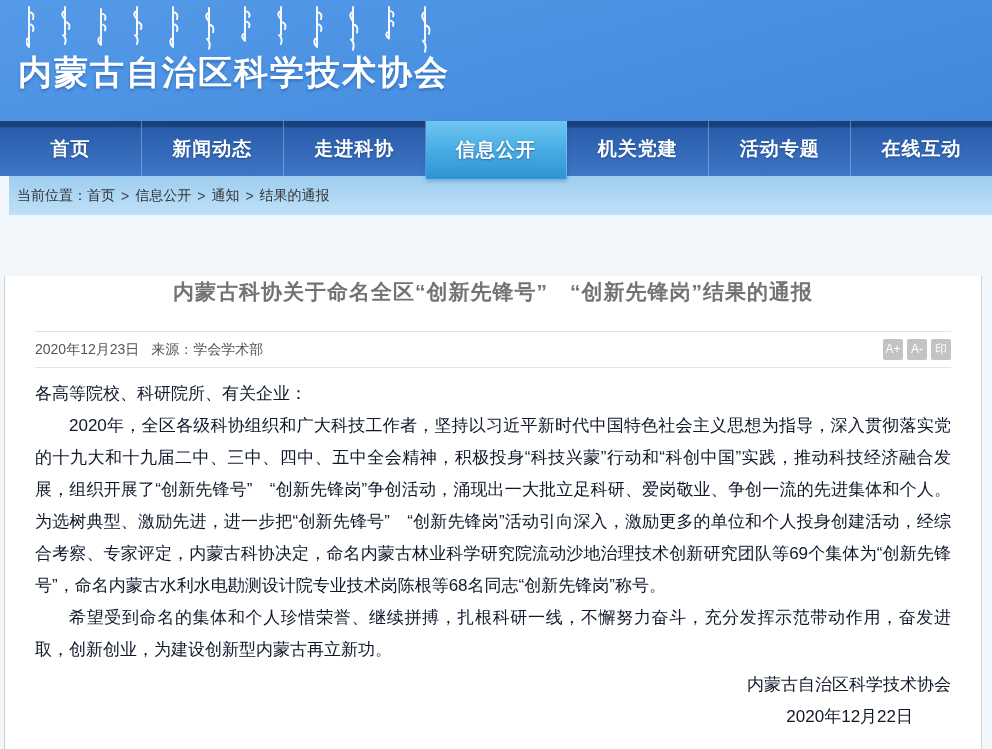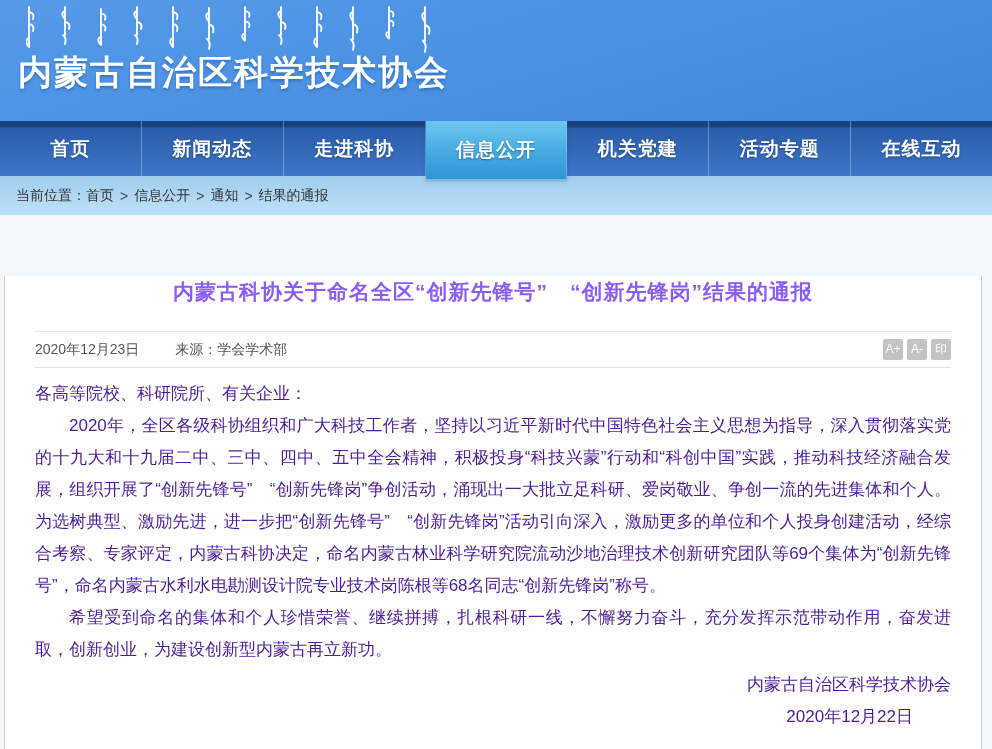--- a/index.html
+++ b/index.html
@@ -33,54 +33,55 @@
     cursor:pointer; text-shadow:0 1px 2px rgba(0,30,80,.45);
   }
   .nav-item:last-child { border-right:none; }
   .nav-item.active {
     background:linear-gradient(180deg,#6fc6f1 0%,#45aae2 55%,#2e94d4 100%);
     height:58px; box-shadow:0 2px 4px rgba(20,80,140,.3);
   }
   
   .breadcrumb {
     height:40px; display:flex; align-items:center;
-    padding-left:16px;
+    padding-left:8px;
     background:linear-gradient(180deg,#9ecdf0 0%,#b2d9f5 60%,#bee0f8 100%);
     font-size:14px; color:#333;
     border-bottom:1px solid #eef6fc;
+    margin-left:9px;
   }
   .breadcrumb .crumb { color:#333; cursor:pointer; }
   .breadcrumb .sep { margin:0 6px; color:#444; }
   
   .content-panel {
     height:533px; margin:0 10px 0 4px;
     background:#ffffff;
     border-left:1px solid #d2d2d2; border-right:1px solid #d2d2d2;
   }
   .article-title {
     margin-top:60px; text-align:center;
-    font-size:21px; line-height:32px; font-weight:800; color:#8b5cf6;
+    font-size:21px; line-height:32px; font-weight:800; color:#737373;
     letter-spacing:1px;
   }
   .meta-row {
     margin:23px 30px 0; height:37px;
     border-top:1px solid #e3e3e3; border-bottom:1px solid #e3e3e3;
     display:flex; align-items:center;
     font-size:14px; color:#555;
   }
-  .meta-date { margin-right:36px; }
+  .meta-date { margin-right:12px; }
   .meta-tools { margin-left:auto; display:flex; gap:4px; }
   .tool-btn {
     width:20px; height:21px; border:none; border-radius:2px;
     background:#c3c3c3; color:#ffffff; font-size:12px; line-height:21px;
     text-align:center; cursor:pointer; padding:0;
     font-family:"Liberation Sans","DejaVu Sans",sans-serif;
   }
   .article-body {
-    padding:10px 30px 0; font-size:17px; line-height:32px; color:#4c1d95;
+    padding:10px 30px 0; font-size:17px; line-height:32px; color:#0f172a;
     text-align:justify;
   }
   .article-body p.indent { text-indent:2em; }
   .sign-block { margin-top:3px; text-align:right; }
   .sign-date  { padding-right:38px; }
 </style>
 </head>
 <body>
 
 <div class="site-header">

